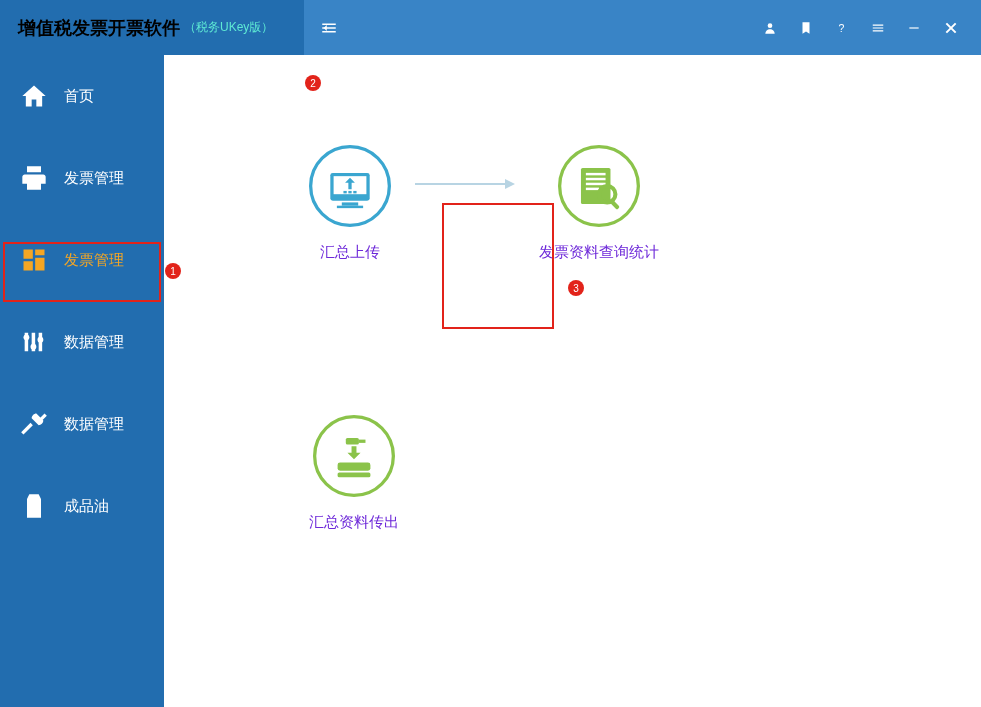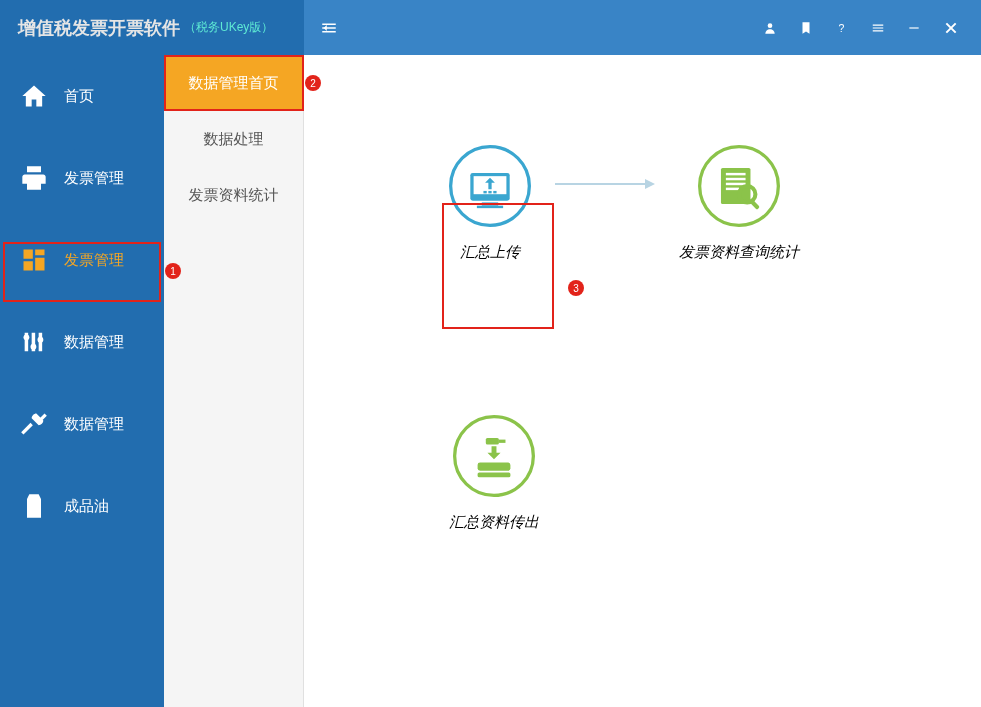--- a/index.html
+++ b/index.html
@@ -25,21 +25,21 @@
     }
     .header-title-area {
       width: 304px;
       background: #226daf;
       height: 55px;
       display: flex;
       align-items: center;
       padding-left: 18px;
     }
     .header-title {
-      color: #e5e5e5;
+      color: #000000;
       font-size: 18px;
       font-weight: bold;
     }
     .header-subtitle {
       color: #5eead4;
       font-size: 12px;
       margin-left: 4px;
     }
     .header-collapse {
       width: 50px;
@@ -157,21 +157,21 @@
     }
     .row1 { left: 145px; top: 145px; }
     .row2 { left: 145px; top: 415px; text-align: center; }
     .card {
       display: flex;
       flex-direction: column;
       align-items: center;
       gap: 16px;
       cursor: pointer;
     }
-    .card-label { font-size: 15px; color: #000000; font-style: italic; }
+    .card-label { font-size: 15px; color: #6d28d9; }
     .arrow {
       margin: 0 24px;
       margin-top: -36px;
     }
     .anno-box-3 {
       position: absolute;
       left: 442px; top: 203px;
       width: 112px; height: 126px;
       border: 2px solid #e2231a;
       z-index: 20;
@@ -277,32 +277,20 @@
     <div class="sidebar-item">
       <span class="sidebar-icon">
         <svg width="28" height="28" viewBox="0 0 24 24">
             <path d="M8 2h8l2 4v16H6V6zM9 10h6v2H9z"></path>
           </svg>
       </span>
       <span>成品油</span>
     </div>
   </div>
 
-  <div class="sub-sidebar">
-    <div class="sub-item active">
-      <span>数据管理首页</span>
-    </div>
-    <div class="sub-item">
-      <span>数据处理</span>
-    </div>
-    <div class="sub-item">
-      <span>发票资料统计</span>
-    </div>
-    <div class="anno-box-2"></div>
-  </div>
 
   <div class="main">
     <div class="cards-row row1">
       <div class="card">
         <svg width="82" height="82" viewBox="0 0 100 100">
           <circle cx="50" cy="50" r="48" fill="none" stroke="#3aa6d0" stroke-width="4"></circle>
           <rect x="26" y="34" width="48" height="34" rx="3" fill="#3aa6d0"></rect>
           <rect x="30" y="38" width="40" height="22" fill="#fff"></rect>
           <rect x="40" y="70" width="20" height="4" fill="#3aa6d0"></rect>
           <rect x="34" y="74" width="32" height="3" fill="#3aa6d0"></rect>

